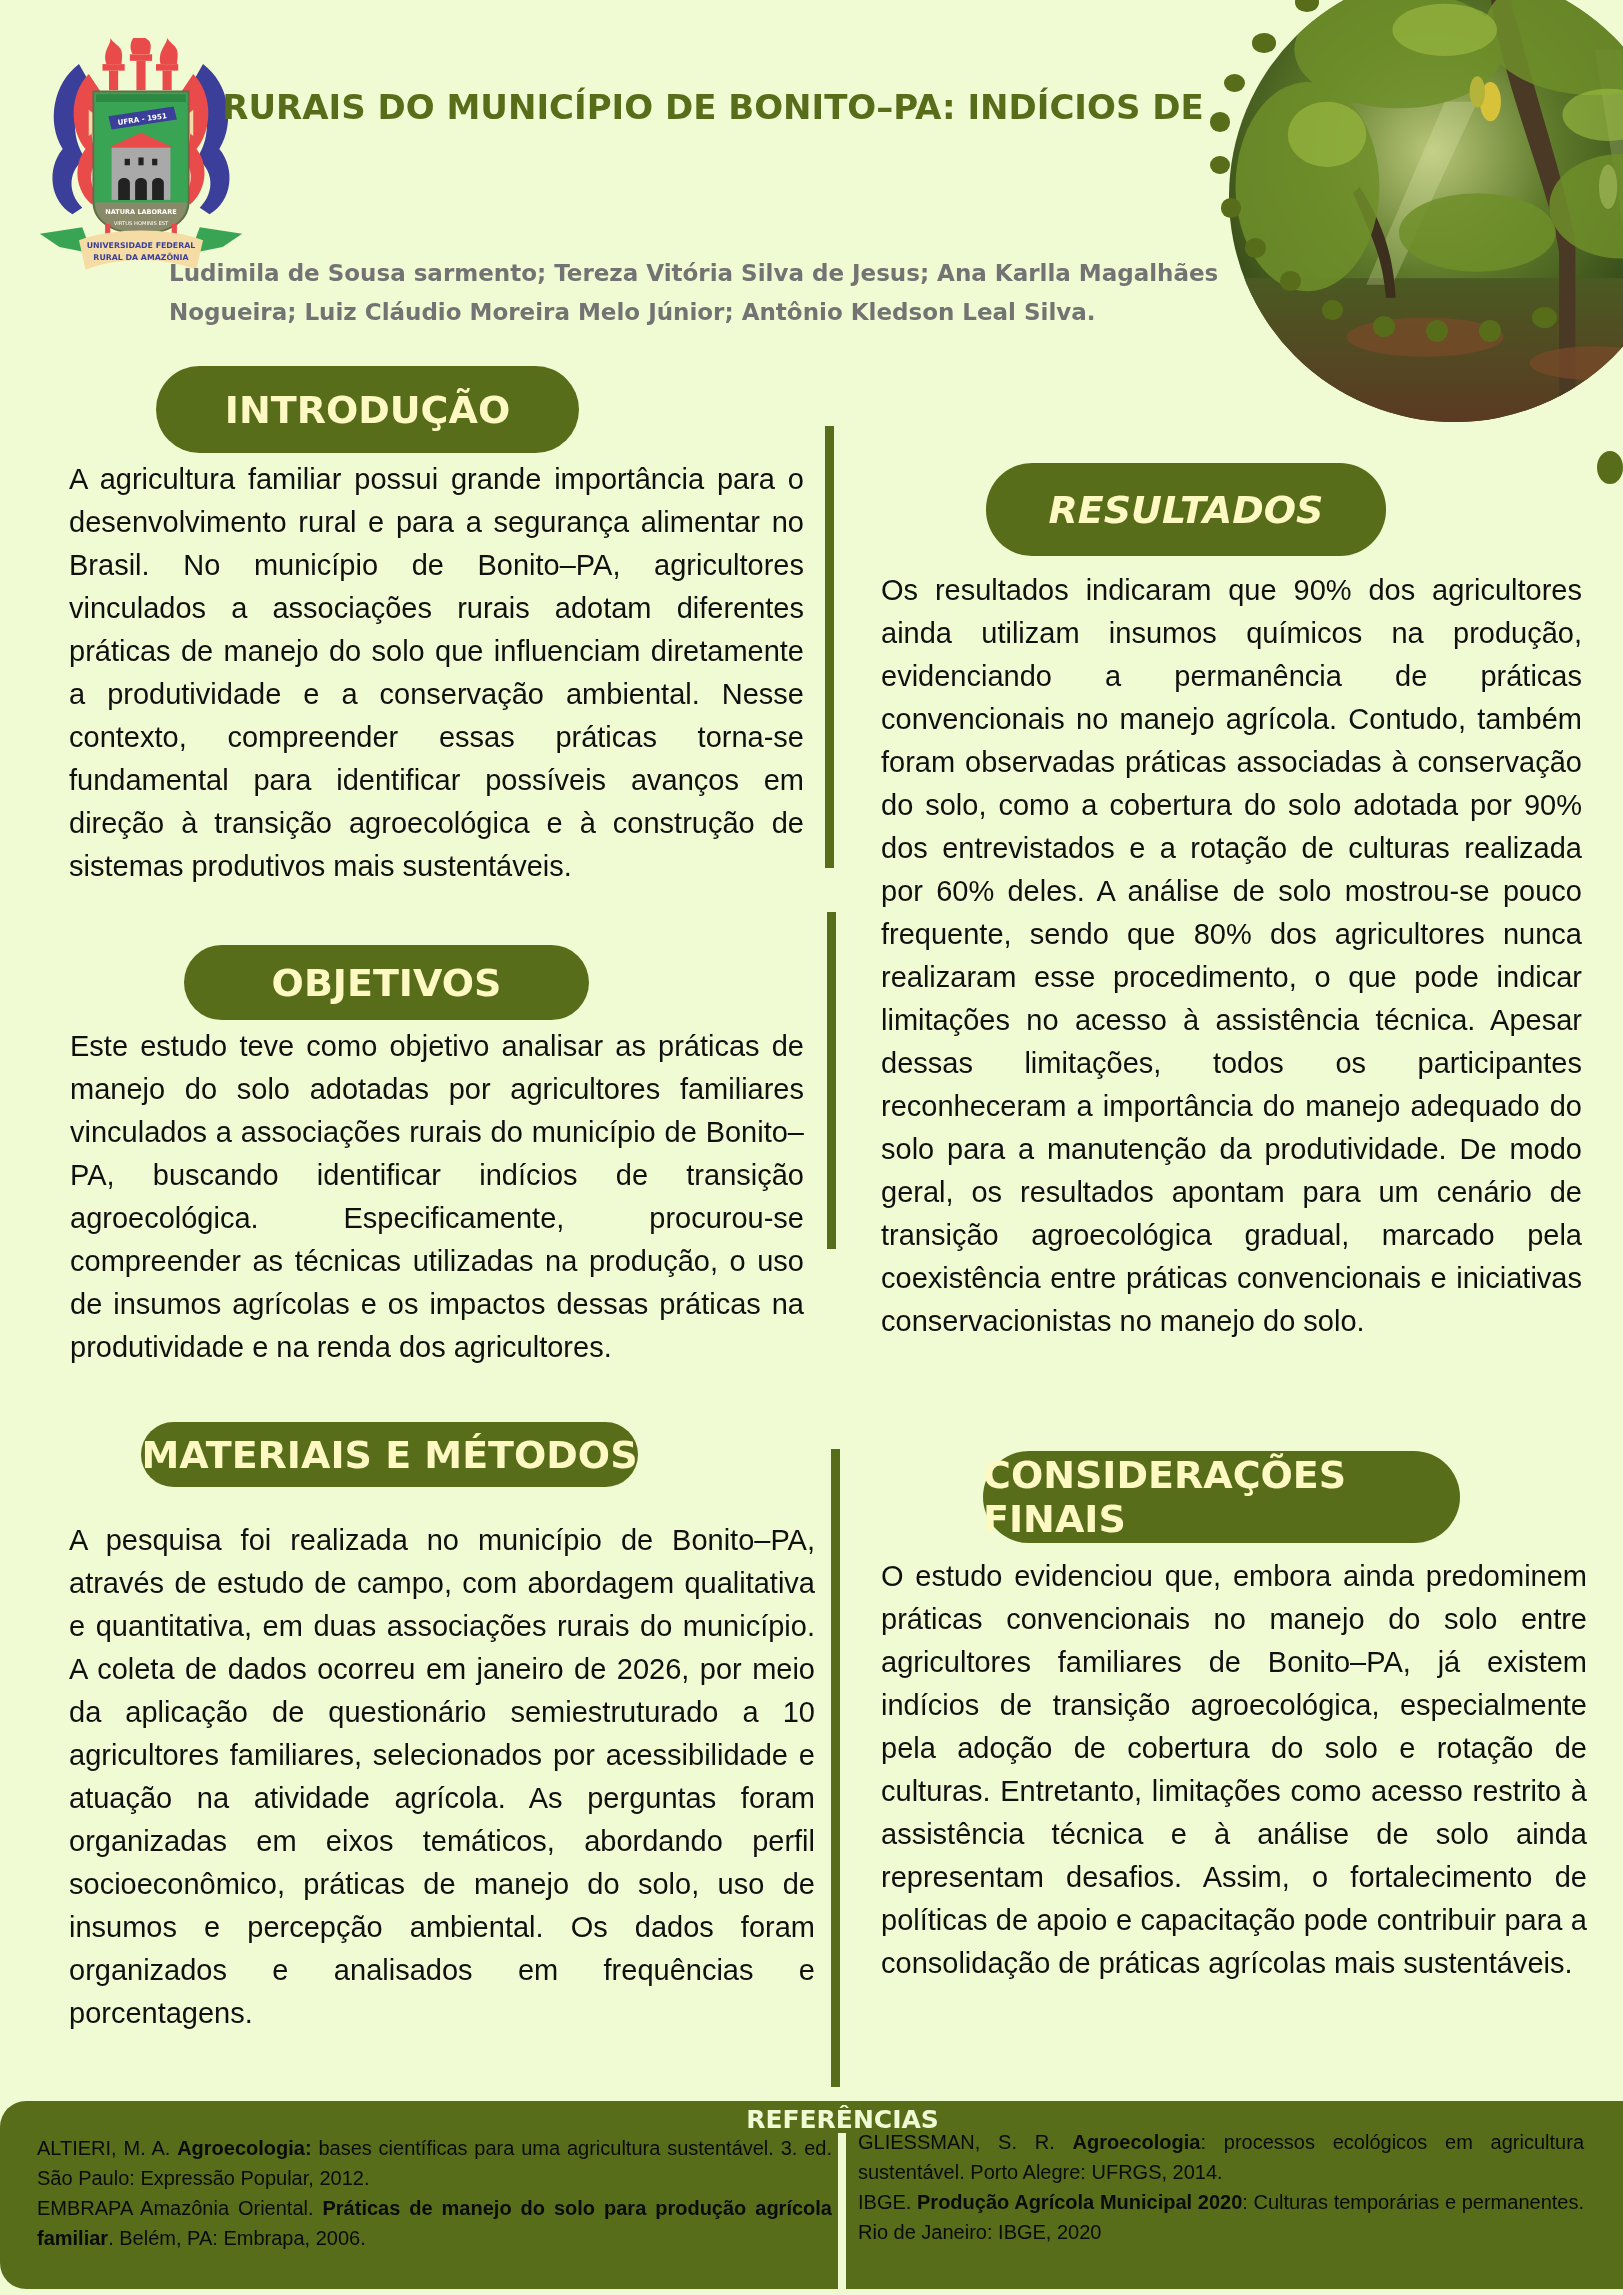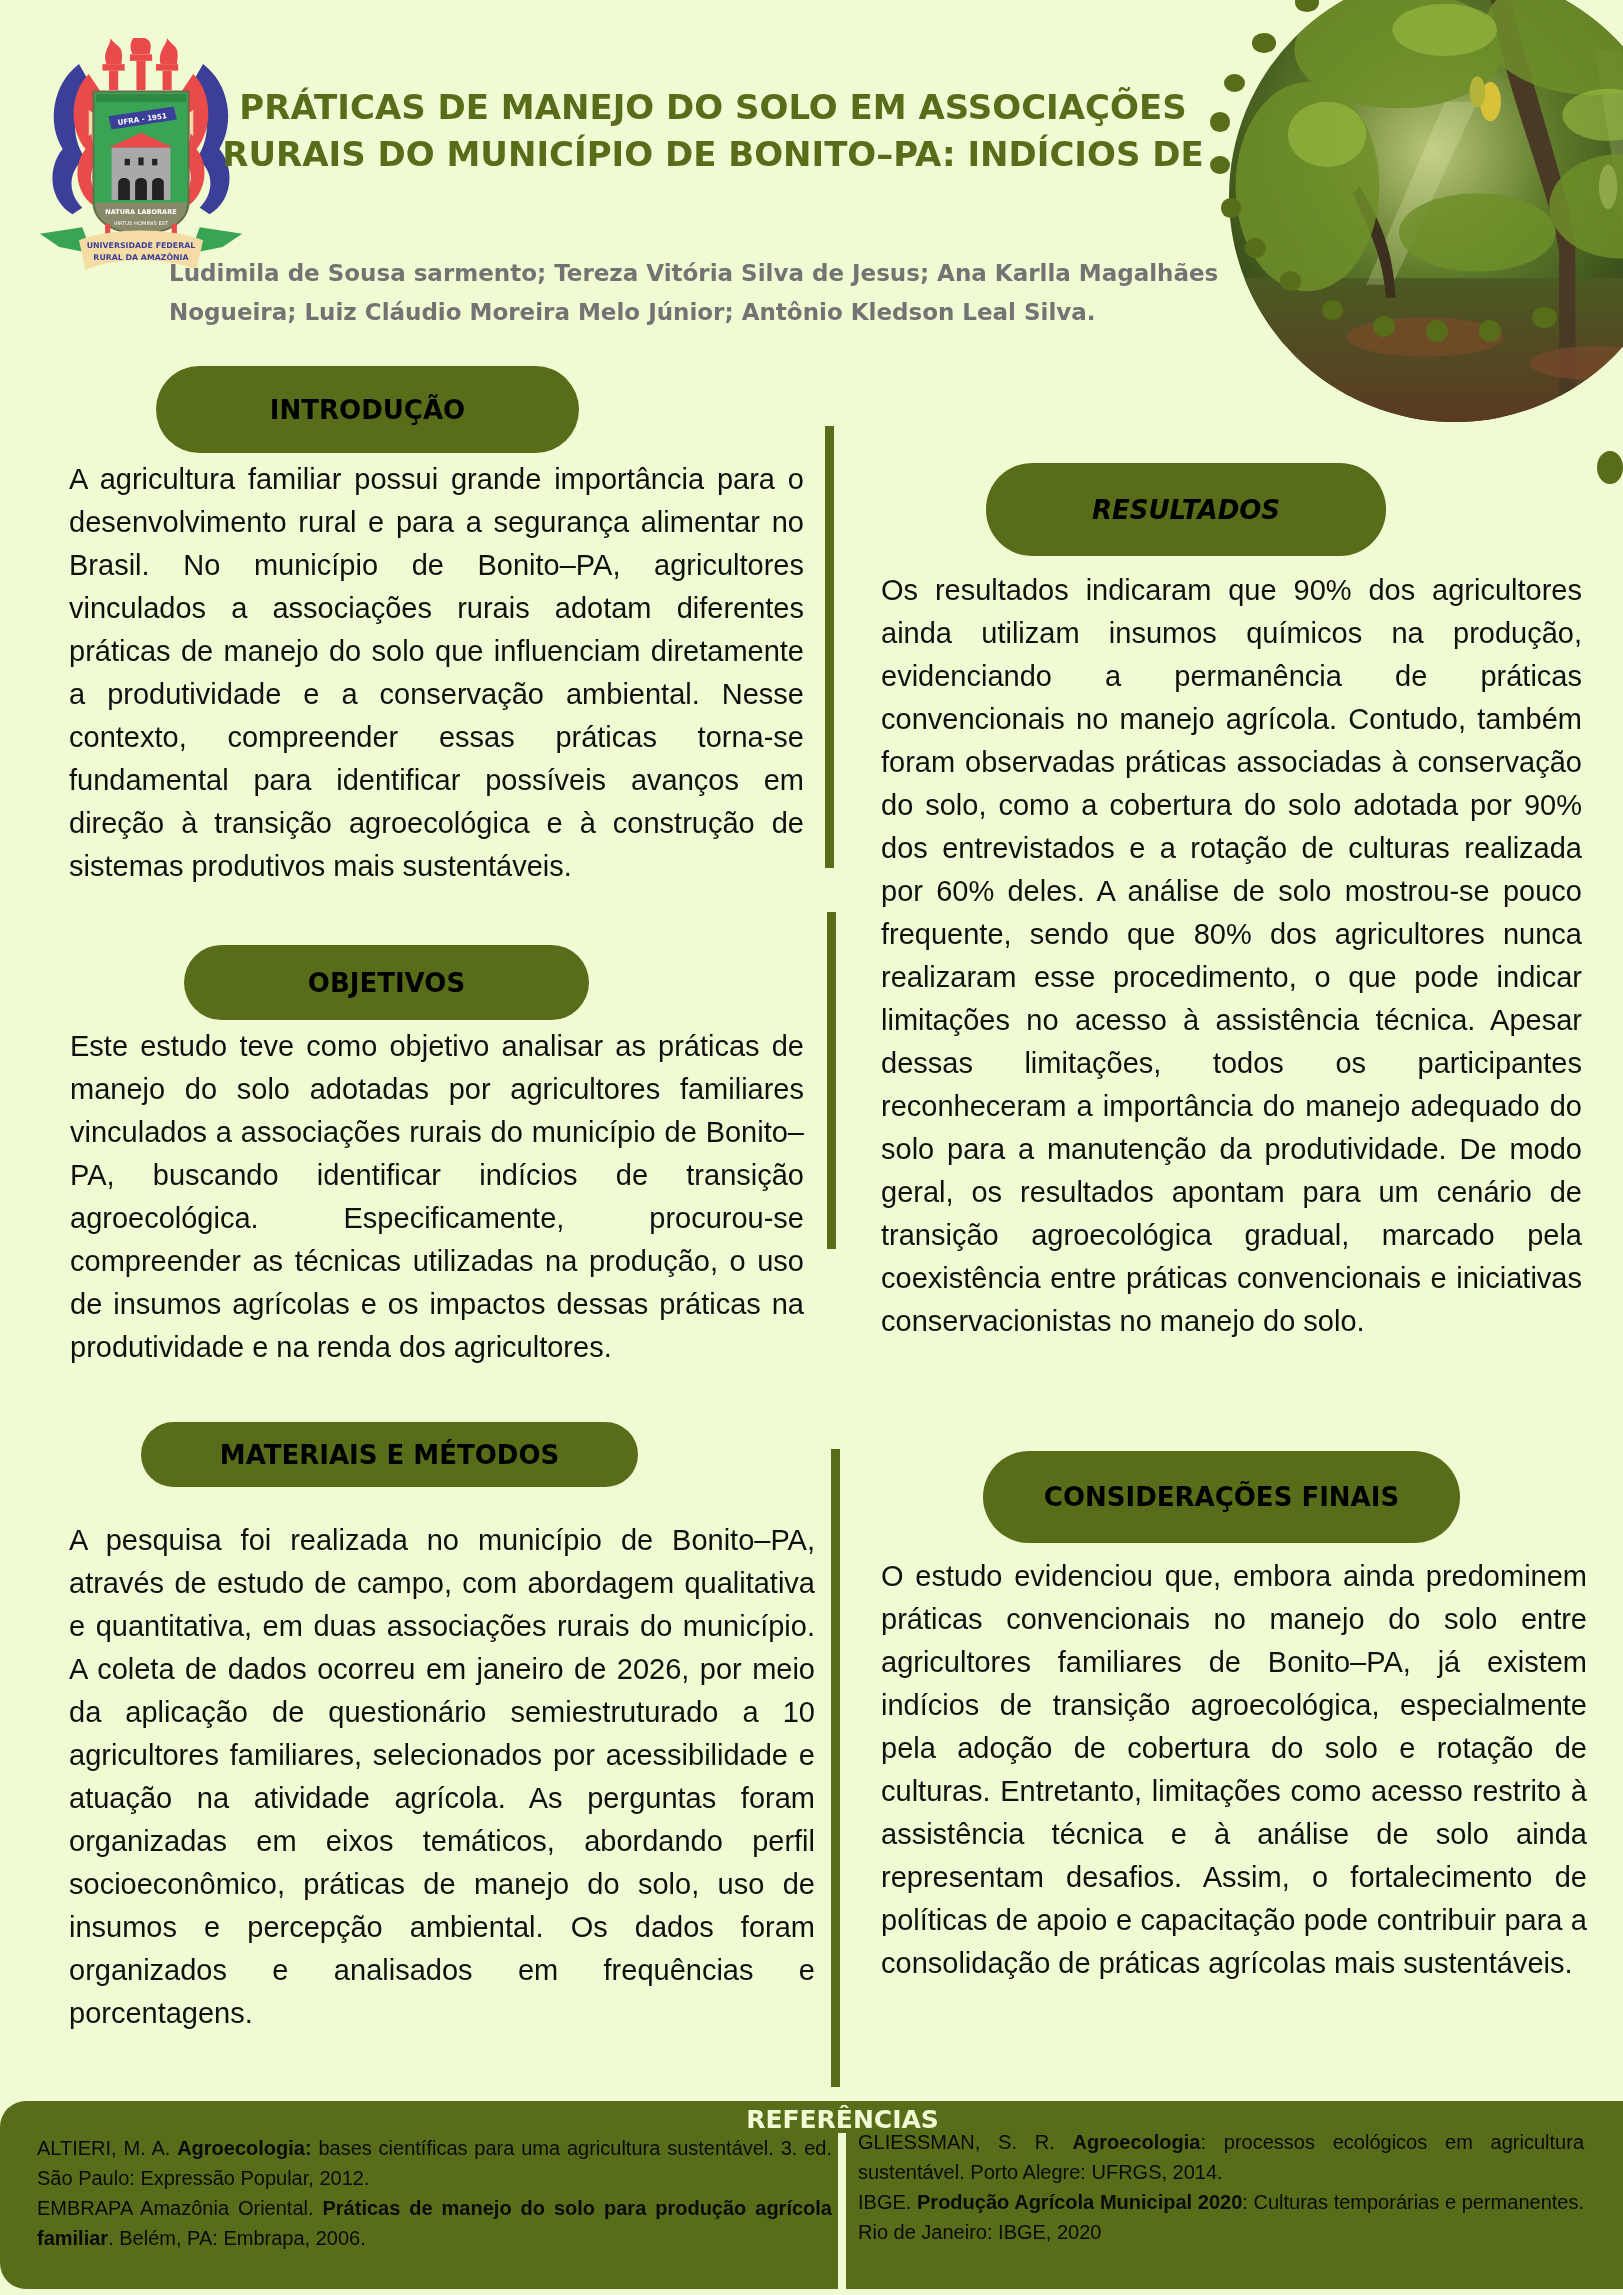--- a/index.html
+++ b/index.html
@@ -40,26 +40,26 @@
     left: 1229px; top: -29px; width: 451px; height: 451px;
     border-radius: 50%;
     overflow: hidden;
   }
   .dot { position: absolute; border-radius: 50%; background: #586d1a; }
 
   
   .pill {
     position: absolute;
     background: #586d1a;
-    color: #000000;
+    color: #fef9c3;
     border-radius: 46px;
     display: flex; align-items: center; justify-content: center;
     font-family: "DejaVu Sans", sans-serif;
     font-weight: bold;
-    font-size: 26px;
+    font-size: 38px;
     letter-spacing: 0px;
   }
 
   
   .body-text {
     position: absolute;
     font-family: "Liberation Sans", sans-serif;
     font-size: 29px;
     line-height: 43px;
     text-align: justify;
@@ -144,21 +144,20 @@
     <path d="M10 300 L75 290 L90 330 L40 320 Z" fill="#3aa455"></path>
     <path d="M320 300 L255 290 L240 330 L290 320 Z" fill="#3aa455"></path>
 
     <path d="M70 310 C120 290 210 290 260 310 L250 355 C200 335 130 335 80 355 Z" fill="#f5dca5"></path>
     <text x="165" y="322" font-size="12" fill="#3b3f9a" text-anchor="middle" font-family="DejaVu Sans, sans-serif" font-weight="bold">UNIVERSIDADE FEDERAL</text>
     <text x="165" y="340" font-size="12" fill="#3b3f9a" text-anchor="middle" font-family="DejaVu Sans, sans-serif" font-weight="bold">RURAL DA AMAZÔNIA</text>
   </svg>
 </div>
 
 <div id="title" class="abs">
-  <div>PRÁTICAS DE MANEJO DO SOLO EM ASSOCIAÇÕES</div>
   <div>RURAIS DO MUNICÍPIO DE BONITO–PA: INDÍCIOS DE</div>
 </div>
 
 <div id="authors" class="abs">
   <div>Ludimila de Sousa sarmento; Tereza Vitória Silva de Jesus; Ana Karlla Magalhães</div>
   <div>Nogueira;  Luiz Cláudio Moreira Melo Júnior; Antônio Kledson Leal Silva.</div>
 </div>
 
 <div id="photo" class="abs">
   <svg width="451" height="451" viewBox="0 0 690 690">

